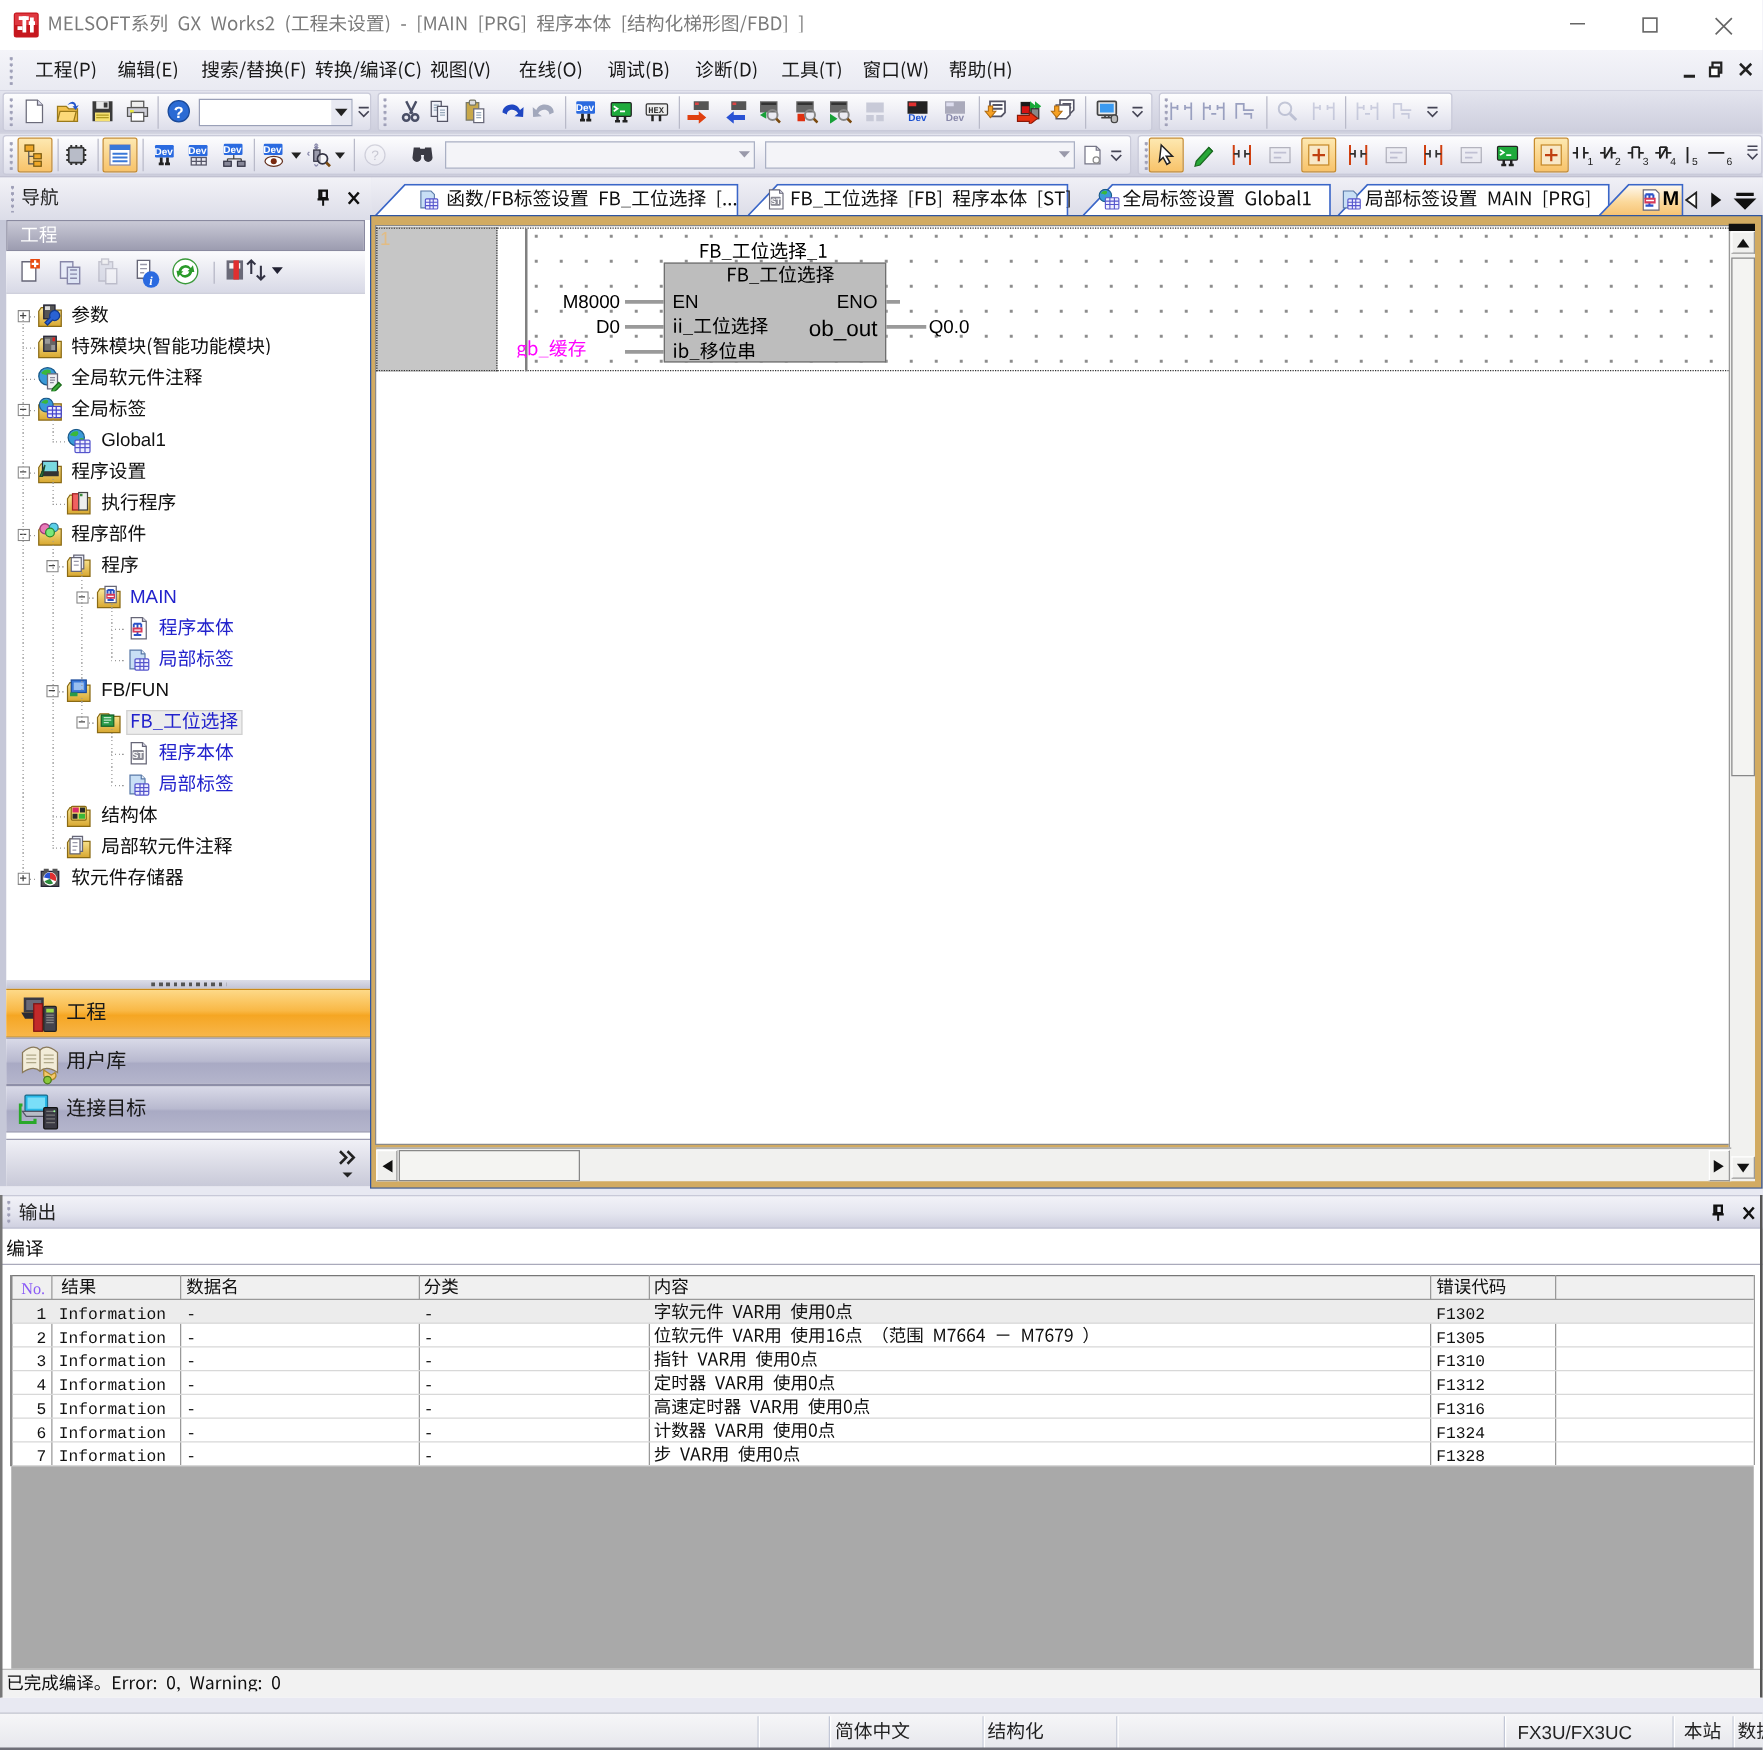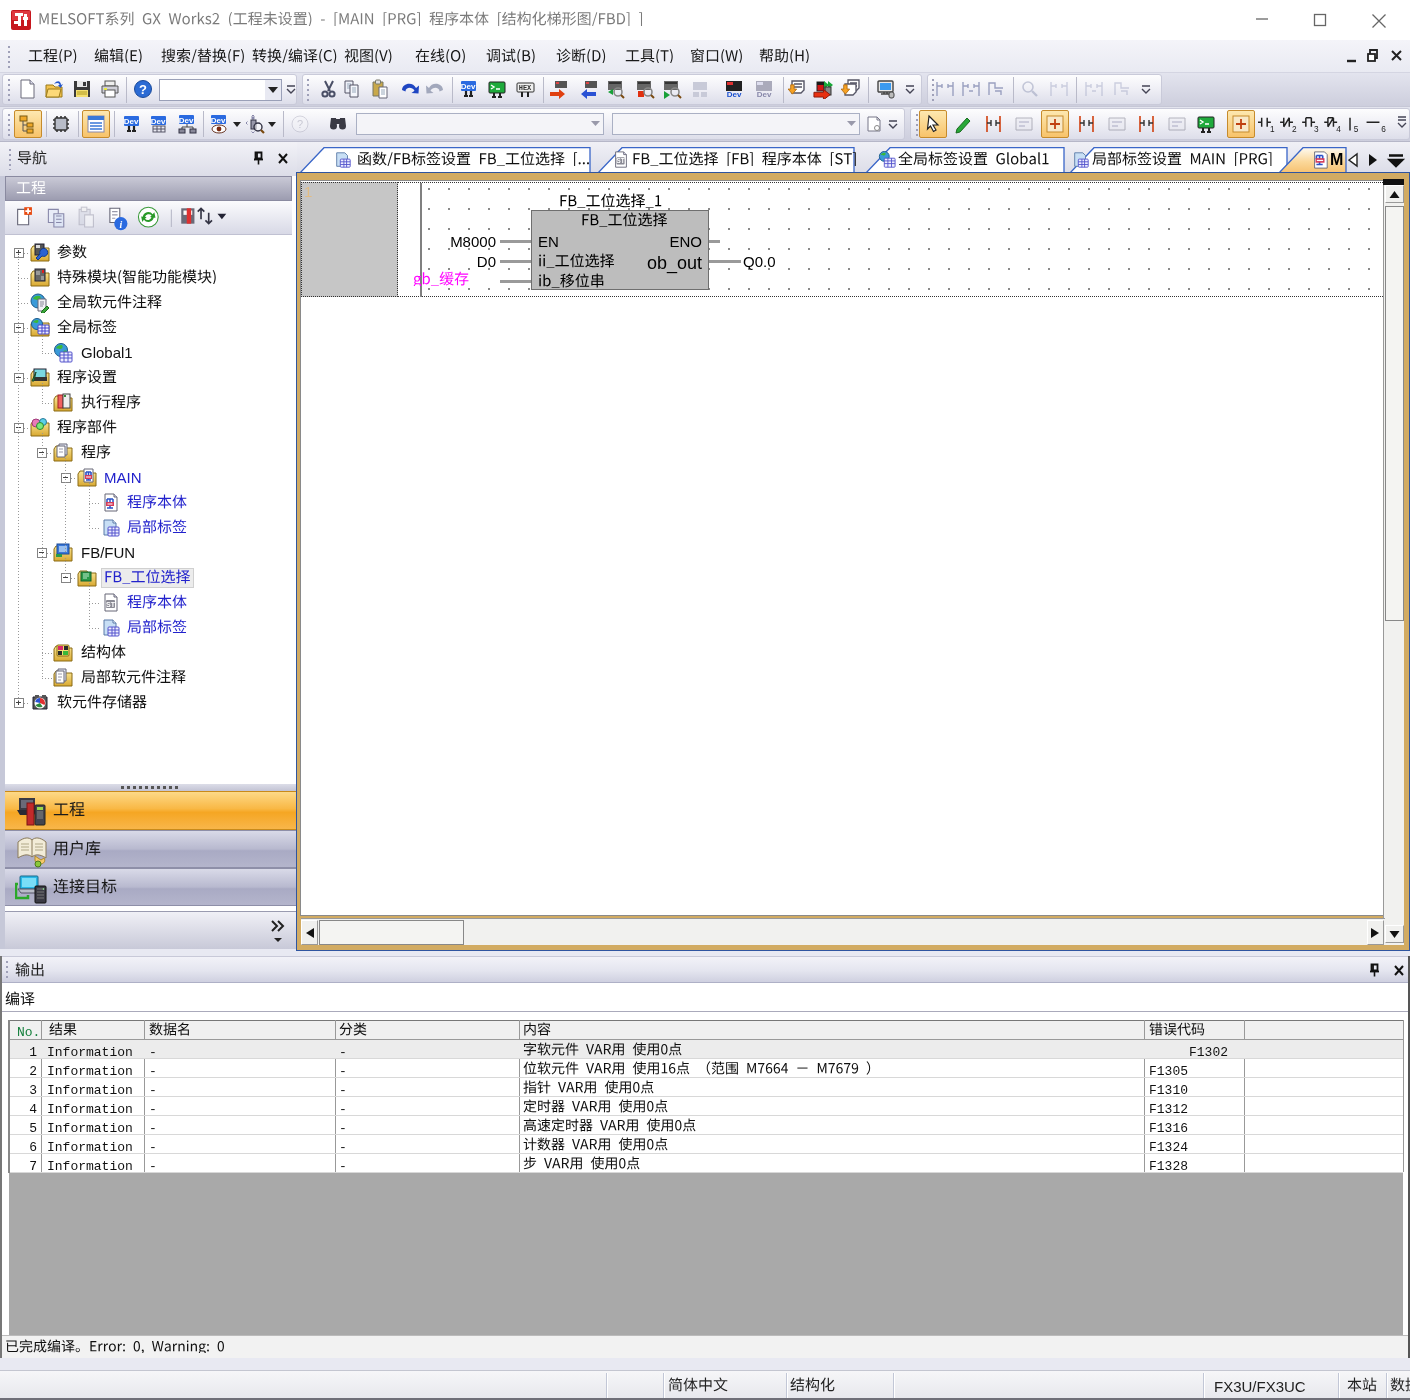--- a/index.html
+++ b/index.html
@@ -1285,21 +1285,21 @@
       </g>
     </svg>
   </div>
 <div class="abs" style="left:0;top:983px;width:1410px;height:375px;background:#fff;border-left:1px solid #999;border-right:1px solid #999">
     <div class="abs" style="left:4px;top:8px"><svg class="st " style="width:30.0px;height:15px;vertical-align:top;" viewBox="0 -880 2000 1000" fill="#111">
         <use href="#g7f16" x="0"></use>
         <use href="#g8bd1" x="1000"></use>
       </svg></div>
     <div class="abs" style="left:0;top:28px;width:1410px;height:1px;background:#aab"></div>
     <div class="abs" style="left:8px;top:37px;width:1394px;height:20px;background:#f0f0f0;border-top:1px solid #777;border-bottom:1px solid #999"></div>
-    <div class="abs" style="left:16px;top:39px"><span style="font-family:Liberation Mono, monospace;font-size:13px;color:#15803d;white-space:pre">No.</span></div>
+    <div class="abs" style="left:16px;top:39px"><span style="font-family:Liberation Serif, serif;font-size:13px;color:#8b5cf6;white-space:pre">No.</span></div>
     <div class="abs" style="left:48px;top:39px"><svg class="st " style="width:28.0px;height:14px;vertical-align:top;" viewBox="0 -880 2000 1000" fill="#111">
         <use href="#g7ed3" x="0"></use>
         <use href="#g679c" x="1000"></use>
       </svg></div>
     <div class="abs" style="left:148px;top:39px"><svg class="st " style="width:42.0px;height:14px;vertical-align:top;" viewBox="0 -880 3000 1000" fill="#111">
         <use href="#g6570" x="0"></use>
         <use href="#g636e" x="1000"></use>
         <use href="#g540d" x="2000"></use>
       </svg></div>
     <div class="abs" style="left:338px;top:39px"><svg class="st " style="width:28.0px;height:14px;vertical-align:top;" viewBox="0 -880 2000 1000" fill="#111">
@@ -1336,21 +1336,21 @@
         <use href="#g4ef6" x="3000"></use>
         <use href="#g56" x="4500"></use>
         <use href="#g41" x="5075"></use>
         <use href="#g52" x="5683"></use>
         <use href="#g7528" x="6318"></use>
         <use href="#g4f7f" x="7818"></use>
         <use href="#g7528" x="8818"></use>
         <use href="#g30" x="9818"></use>
         <use href="#g70b9" x="10373"></use>
       </svg></div>
-    <div class="abs" style="left:1188px;top:59px"><span style="font-family:'Liberation Mono',monospace;font-size:13px;color:#111;white-space:pre">F1302</span></div>
+    <div class="abs" style="left:1148px;top:59px"><span style="font-family:'Liberation Mono',monospace;font-size:13px;color:#111;white-space:pre">F1302</span></div>
     <div class="abs" style="left:9px;top:76px;width:1393px;height:19px;border-bottom:1px solid #d8d8d8"></div>
     <div class="abs" style="left:22px;top:78px;width:14px;text-align:right"><span style="font-family:'Liberation Mono',monospace;font-size:13px;color:#111;white-space:pre">2</span></div>
     <div class="abs" style="left:46px;top:78px"><span style="font-family:'Liberation Mono',monospace;font-size:13px;color:#111;white-space:pre">Information</span></div>
     <div class="abs" style="left:148px;top:78px"><span style="font-family:'Liberation Mono',monospace;font-size:13px;color:#111;white-space:pre">-</span></div>
     <div class="abs" style="left:338px;top:78px"><span style="font-family:'Liberation Mono',monospace;font-size:13px;color:#111;white-space:pre">-</span></div>
     <div class="abs" style="left:522px;top:78px"><svg class="st " style="width:356.9px;height:14px;vertical-align:top;" viewBox="0 -880 25492 1000" fill="#111">
         <use href="#g4f4d" x="0"></use>
         <use href="#g8f6f" x="1000"></use>
         <use href="#g5143" x="2000"></use>
         <use href="#g4ef6" x="3000"></use>

